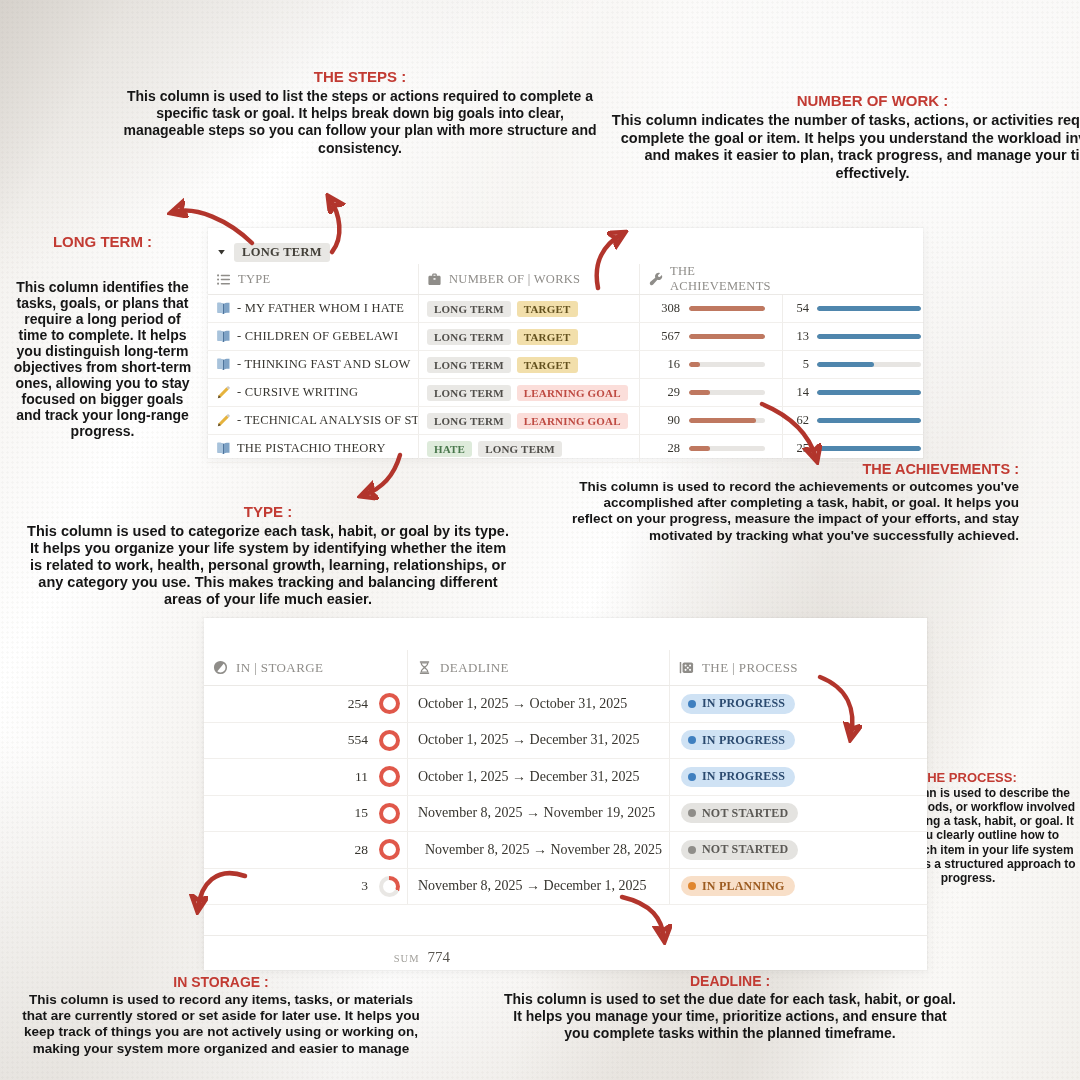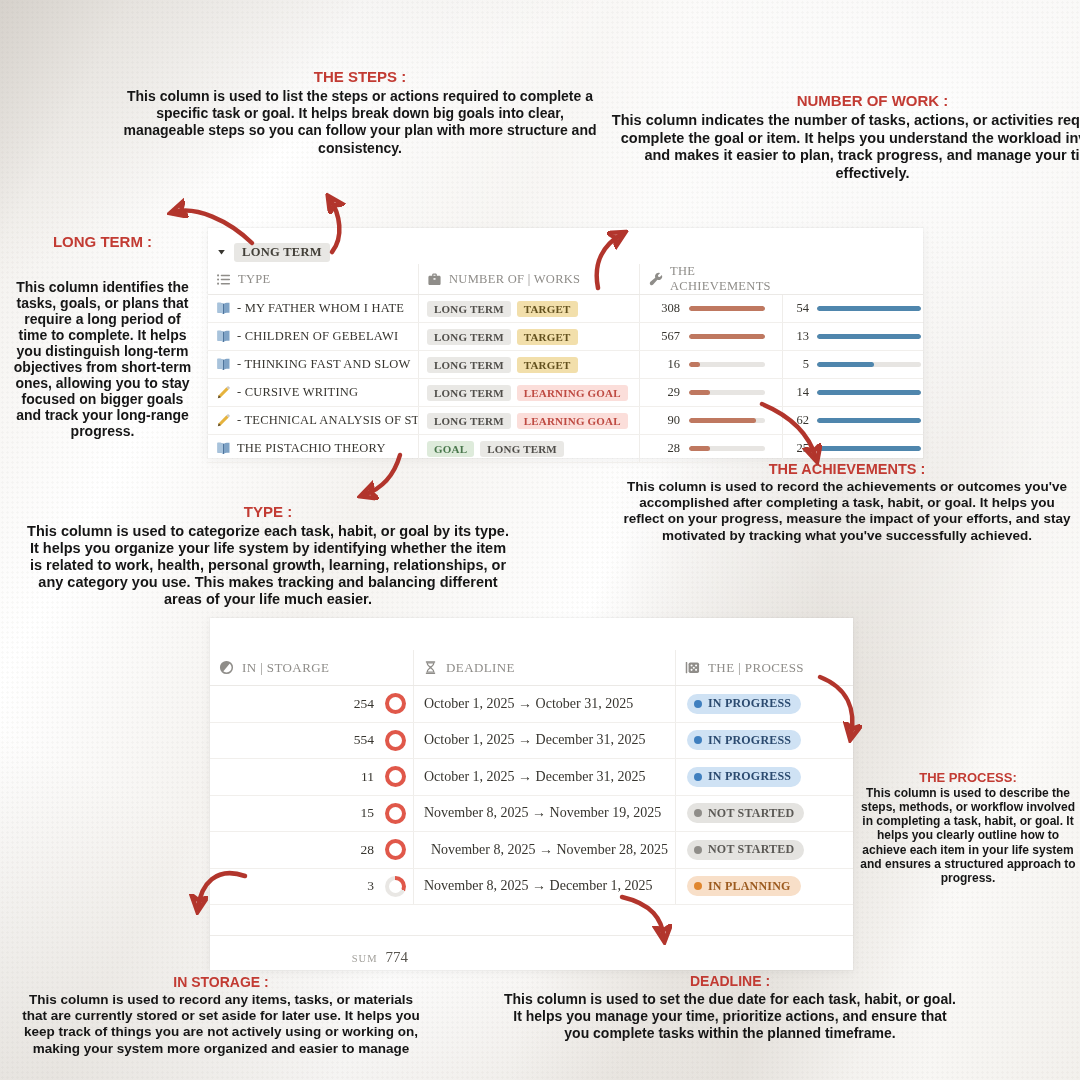--- a/index.html
+++ b/index.html
@@ -30,39 +30,39 @@
   .n-steps .note-body{font-size:14px;line-height:1.23;}
   .n-work{left:610px;top:92px;width:525px;}
   .n-work .note-title{font-size:15px;margin-bottom:3px;}
   .n-work .note-body{font-size:14.5px;line-height:1.22;}
   .n-longterm{left:10px;top:233px;width:185px;}
   .n-longterm .note-title{font-size:15px;margin-bottom:2px;}
   .n-longterm .note-body{font-size:14px;line-height:1.14;margin-top:30px;}
   .n-type{left:22px;top:503px;width:492px;}
   .n-type .note-title{font-size:15px;margin-bottom:3px;}
   .n-type .note-body{font-size:14.5px;line-height:1.18;}
-  .n-ach{left:622px;top:461px;width:450px;}
+  .n-ach{left:569px;top:461px;width:450px;text-align:right;}
   .n-ach .note-title{font-size:14.5px;margin-bottom:2px;}
   .n-ach .note-body{font-size:13.5px;line-height:1.2;}
   .n-process{left:858px;top:770px;width:220px;}
   .n-process .note-title{font-size:13px;margin-bottom:1px;}
   .n-process .note-body{font-size:12px;line-height:1.18;}
   .n-storage{left:15px;top:974px;width:412px;}
   .n-storage .note-title{font-size:14px;margin-bottom:2px;}
   .n-storage .note-body{font-size:13.5px;line-height:1.2;}
   .n-deadline{left:500px;top:973px;width:460px;}
   .n-deadline .note-title{font-size:14px;margin-bottom:2px;}
   .n-deadline .note-body{font-size:14px;line-height:1.2;}
 
   
   .panel{position:absolute;background:#ffffff;
          box-shadow:0 0 0 1px rgba(0,0,0,.02),0 2px 10px rgba(90,85,78,.07);
          font-family:"Liberation Serif","DejaVu Serif",serif;color:#37352F;}
   .panel-lt{left:208px;top:228px;width:715px;height:230px;padding-top:12px;box-sizing:border-box;}
-  .panel-st{left:210px;top:618px;width:643px;height:352px;padding-top:32px;box-sizing:border-box;}
+  .panel-st{left:204px;top:618px;width:723px;height:352px;padding-top:32px;box-sizing:border-box;}
 
   
   .lt-section{height:24px;display:flex;align-items:center;padding-left:8px;gap:7px;}
   .sec-tri{width:11px;height:11px;display:inline-block;}
   .sec-tri svg{width:11px;height:11px;display:block;}
   .sec-tag{background:#E8E7E4;color:#434039;font-size:12.5px;font-weight:700;
            padding:2px 8px;border-radius:3px;letter-spacing:.3px;}
   .lt-head{display:grid;grid-template-columns:211px 221px 143px 140px;height:30px;
            border-bottom:1px solid #EBE9E6;}
   .lt-h{display:flex;align-items:center;gap:7px;padding-left:8px;color:#8F8D89;
@@ -109,21 +109,21 @@
   .pill{display:inline-flex;align-items:center;border-radius:12px;padding:2.5px 10px 2.5px 7px;
         font-size:12px;font-weight:700;letter-spacing:.2px;white-space:nowrap;}
   .pill .dot{width:8px;height:8px;border-radius:50%;margin-right:6px;flex:none;}
   .pill[data-color="blue"]{background:#CFE2F4;color:#2B4A6F;}
   .pill[data-color="blue"] .dot{background:#3F7FBF;}
   .pill[data-color="gray"]{background:#E4E3E0;color:#5B5955;}
   .pill[data-color="gray"] .dot{background:#8F8D89;}
   .pill[data-color="orange"]{background:#F8DFC8;color:#9C5B20;}
   .pill[data-color="orange"] .dot{background:#E0862E;}
   .st-spacer{height:30px;border-bottom:1px solid #EDEBE8;}
-  .st-footer{height:42px;display:flex;align-items:center;}
+  .st-footer{height:42px;display:flex;align-items:center;padding-left:48px;}
   .sum-wrap{width:204px;display:flex;justify-content:flex-end;align-items:baseline;
             gap:8px;padding-right:6px;box-sizing:border-box;}
   .sum-label{font-size:10.5px;letter-spacing:1px;color:#A3A19C;}
   .sum-value{font-size:15px;color:#57544E;}
 
   
   .arrows{position:absolute;left:0;top:0;pointer-events:none;}
   .arrows path{stroke:#B2352C;stroke-width:4.5;fill:none;stroke-linecap:round;}
 </style>
 </head>
@@ -352,21 +352,21 @@
           <span class="row-icon">
             <svg viewBox="0 0 16 16">
               <path d="M8,3 C6.8,2 4.6,1.6 1.6,1.8 V12.6 C4.6,12.4 6.8,12.9 8,13.8 9.2,12.9 11.4,12.4 14.4,12.6 V1.8 C11.4,1.6 9.2,2 8,3 Z" fill="#7FA3C6"></path>
               <path d="M8,3 C6.8,2 4.6,1.6 1.6,1.8 V12.6 C4.6,12.4 6.8,12.9 8,13.8 Z" fill="#A8C3DC"></path>
               <path d="M8,3 V13.8" stroke="#4E749B" stroke-width="1.1"></path>
             </svg>
           </span>
           <span class="row-title">THE PISTACHIO THEORY</span>
         </div>
       <div class="lt-cell bdr">
-          <span class="tag" data-color="green">GOAL</span>
+          <span class="tag" data-color="green">HATE</span>
           <span class="tag" data-color="gray">LONG TERM</span>
         </div>
       <div class="lt-cell bdr">
           <span class="num works-num">28</span>
           <span class="bar works-bar">
             <span class="fill works" style="width: 27%;"></span>
           </span>
         </div>
       <div class="lt-cell">
           <span class="num ach-num">25</span>

